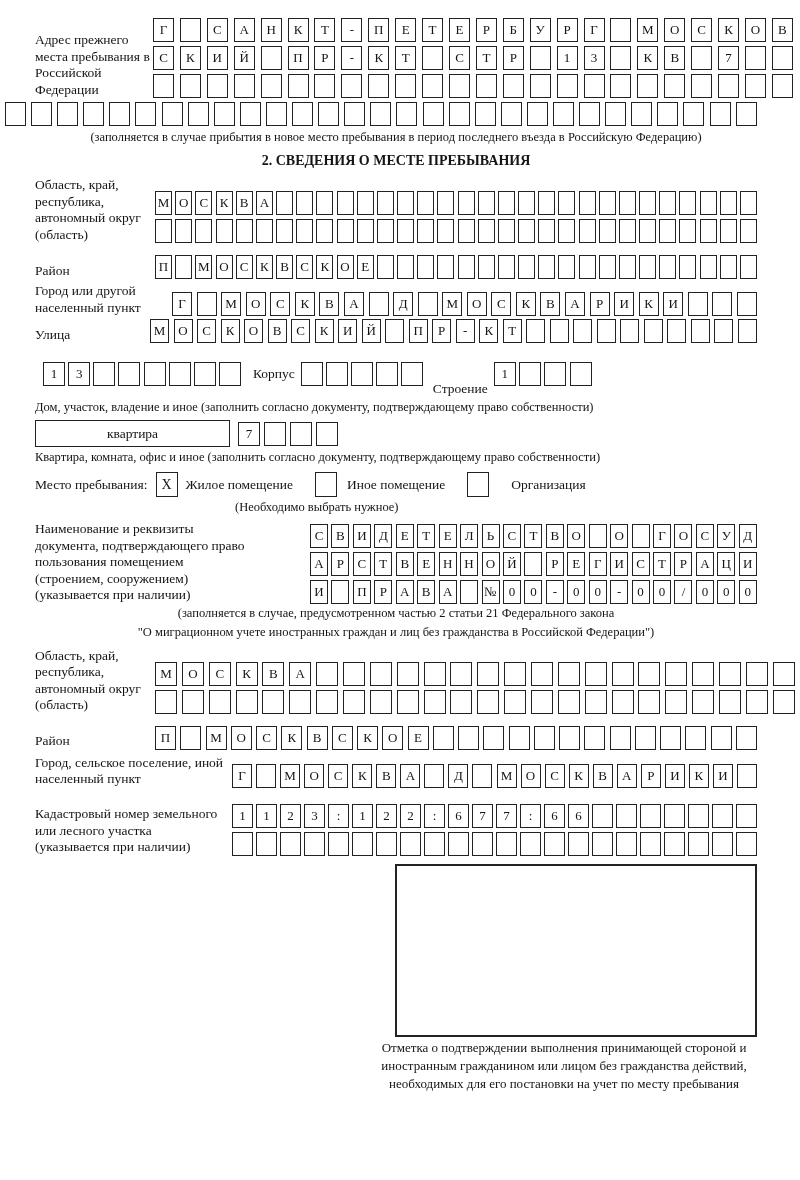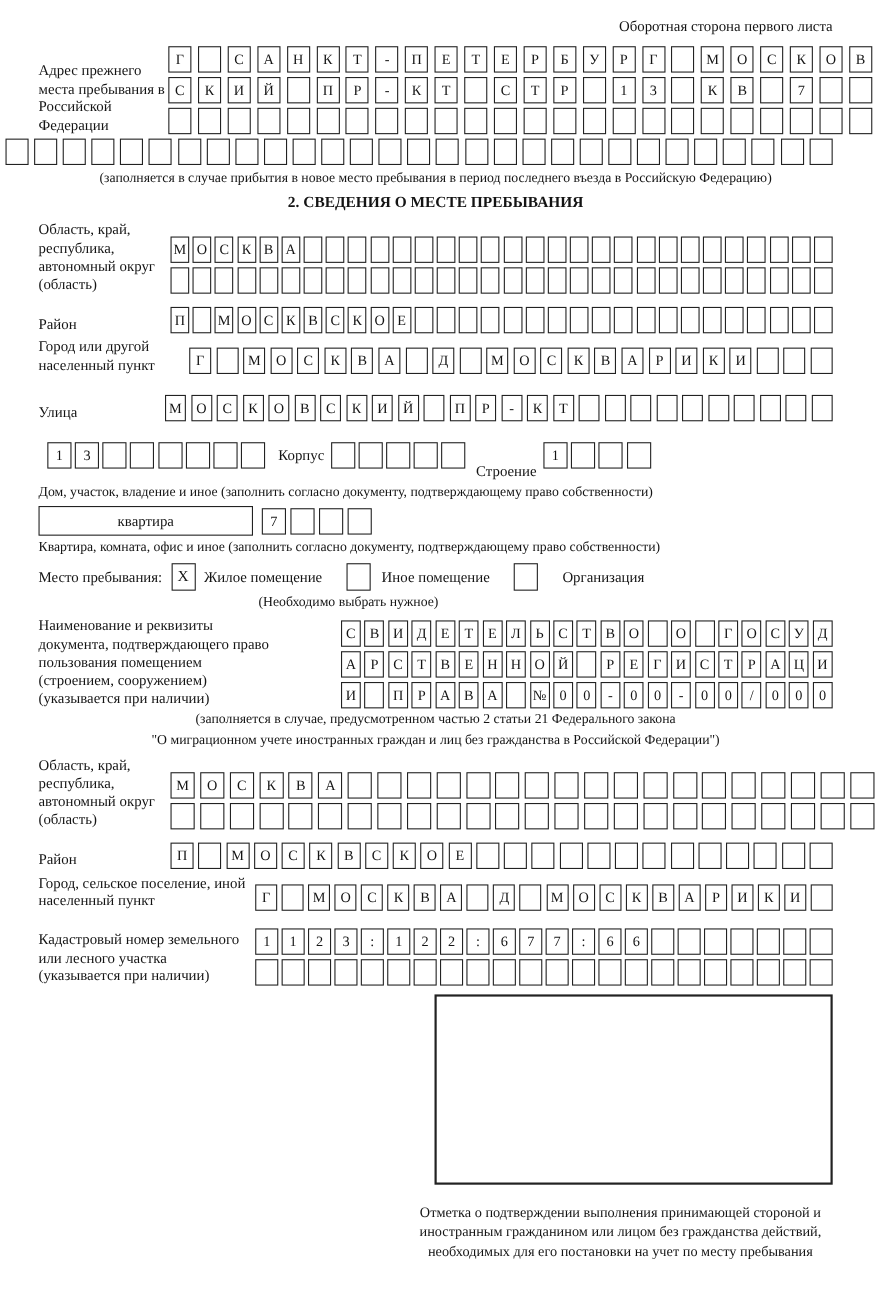--- a/index.html
+++ b/index.html
@@ -34,30 +34,29 @@
     box-sizing:border-box;width:22px;height:25px;border:1.6px solid #222;
     display:flex;align-items:center;justify-content:center;font-size:14px;flex:0 0 22px;background:#fff;
   }
   .mesto-note{font-size:12.5px;margin:3px 0 0 200px;}
   .fact-note{font-size:12.5px;text-align:center;line-height:19px;}
   .stamp-box{
     box-sizing:border-box;width:362px;height:173px;border:2px solid #222;
     margin-left:auto;margin-top:8px;background:#fff;
   }
   .stamp-caption{
-    width:410px;margin-left:auto;margin-right:-12px;margin-top:16px;
+    width:410px;margin-left:auto;margin-right:-12px;margin-top:2px;
     font-size:13px;line-height:18px;text-align:center;
   }
 </style>
 </head>
 <body>
 
 <div class="page">
 
-  <div class="hdr-note">Оборотная сторона первого листа</div>
 
   <div class="fieldrow" style="margin-top:2px;">
     <div class="flabel" style="flex:0 0 118px;">Адрес прежнего места пребывания в Российской Федерации</div>
     <div class="rowstack">
       <div class="cellrow" style="--w:640px;--cw:21px;">
           <div class="cell">Г</div>
           <div class="cell"></div>
           <div class="cell">С</div>
           <div class="cell">А</div>
           <div class="cell">Н</div>
@@ -299,21 +298,21 @@
         <div class="cell">Р</div>
         <div class="cell">И</div>
         <div class="cell">К</div>
         <div class="cell">И</div>
         <div class="cell"></div>
         <div class="cell"></div>
         <div class="cell"></div>
       </div>
   </div>
 
-  <div class="fieldrow" style="margin-top:19px;">
+  <div class="fieldrow" style="margin-top:3px;">
     <div class="flabel" style="flex:0 0 115px;">Улица</div>
     <div class="cellrow" style="--w:607px;--cw:19px;">
         <div class="cell">М</div>
         <div class="cell">О</div>
         <div class="cell">С</div>
         <div class="cell">К</div>
         <div class="cell">О</div>
         <div class="cell">В</div>
         <div class="cell">С</div>
         <div class="cell">К</div>

